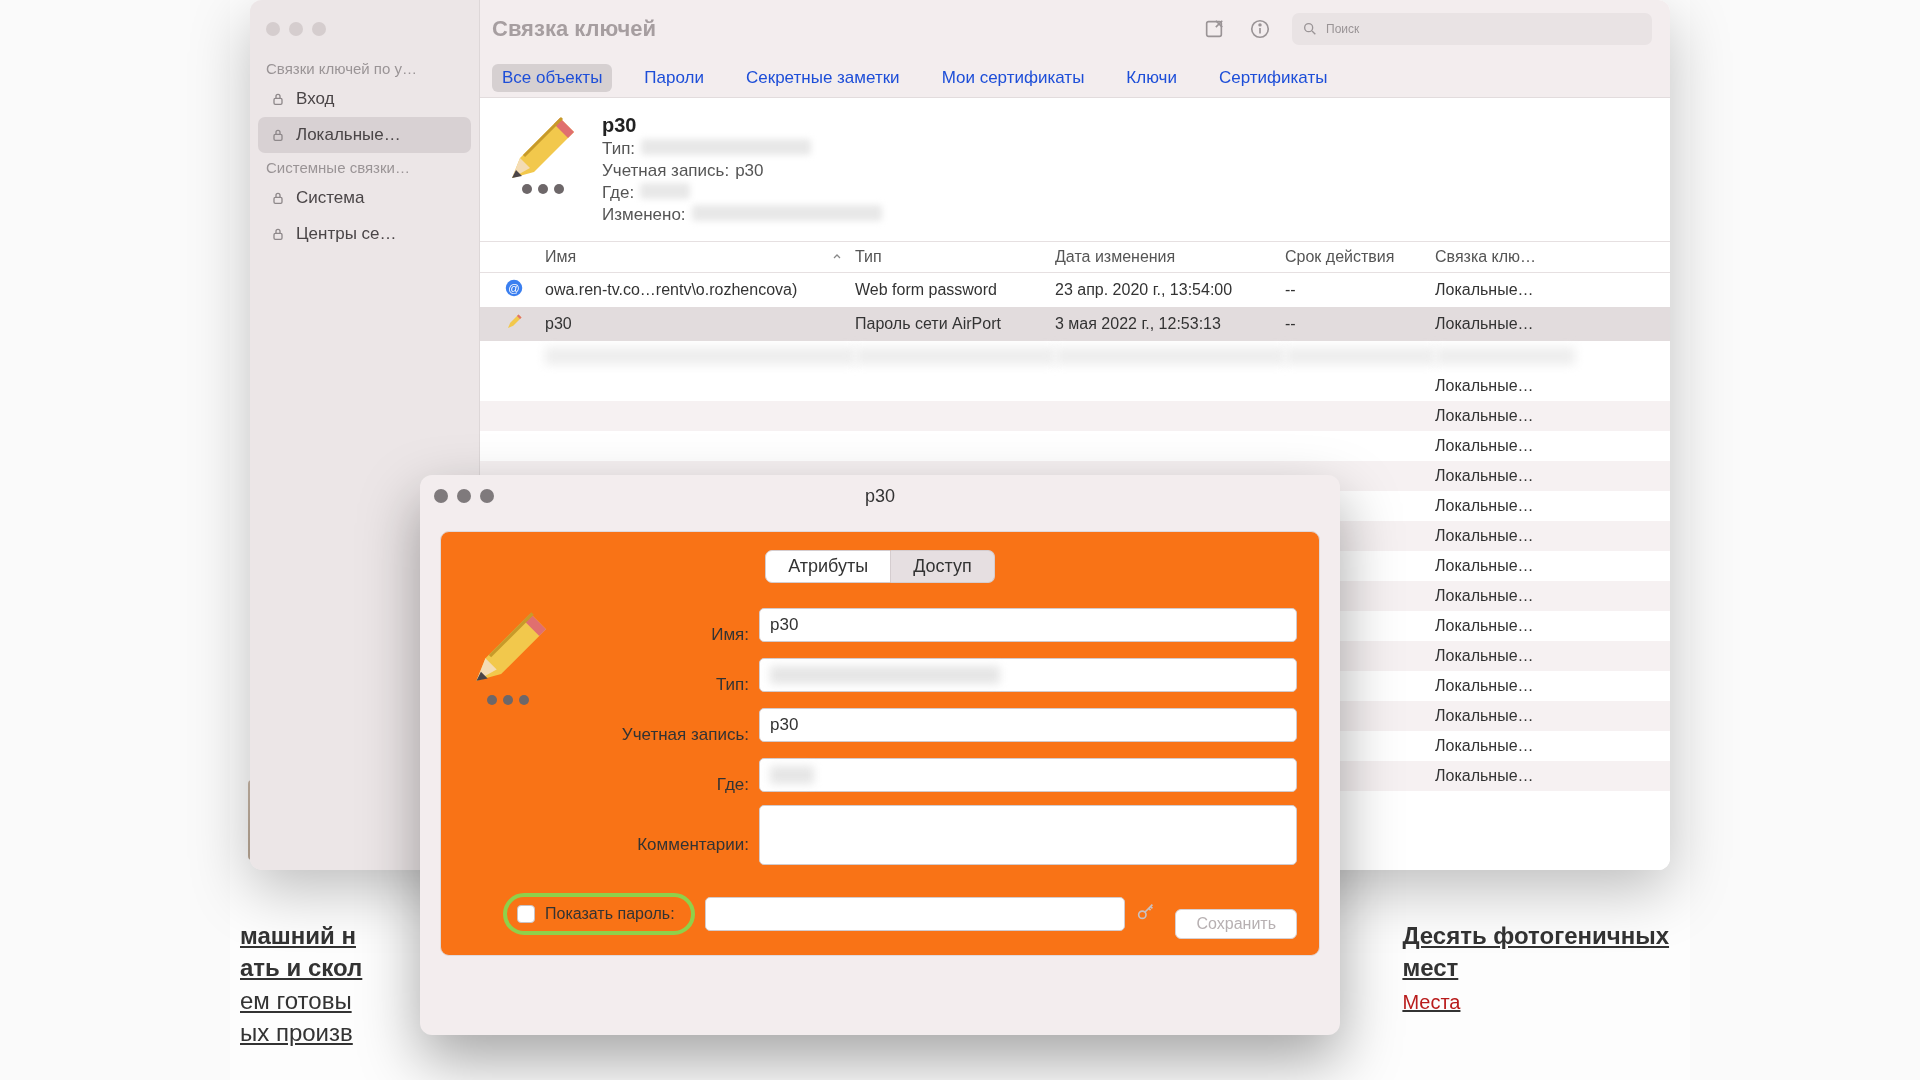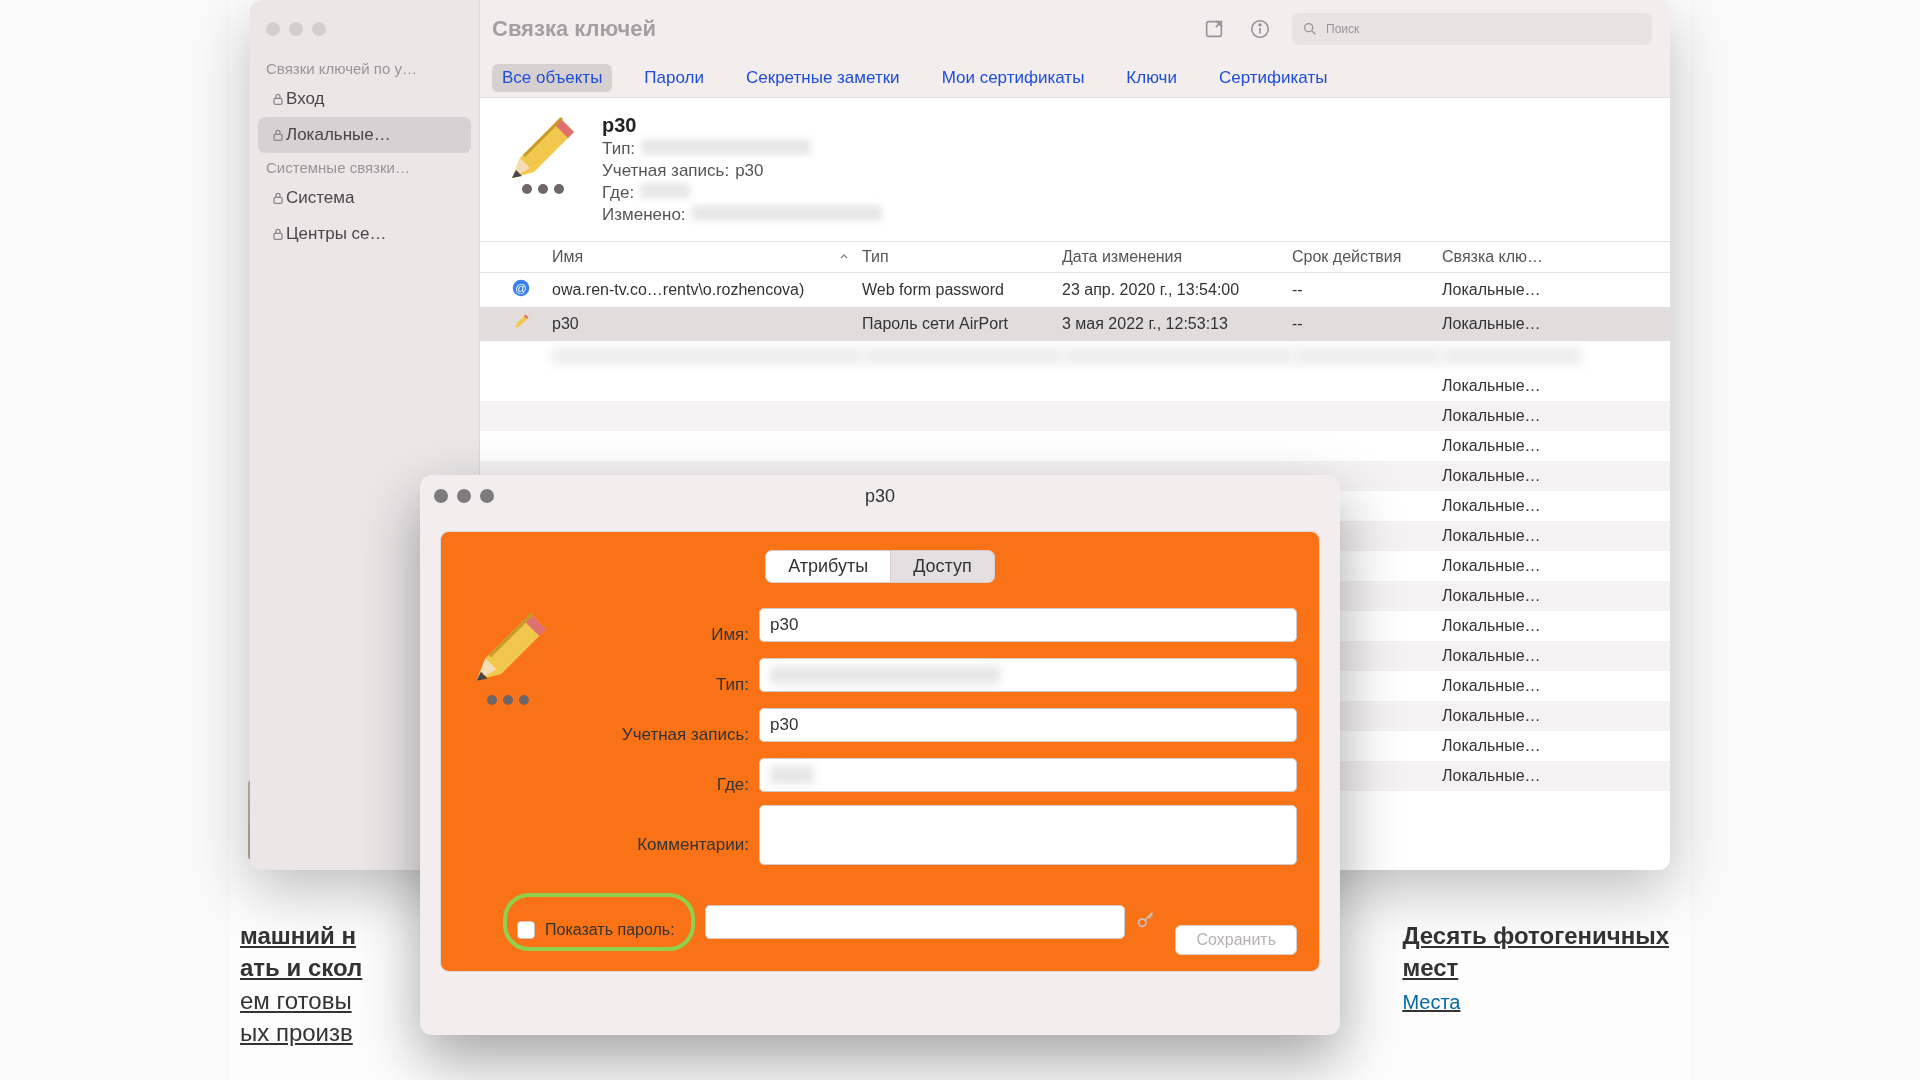--- a/index.html
+++ b/index.html
@@ -33,21 +33,21 @@
     align-items: flex-start;
   }
   .article-left, .article-right {
     flex: 1;
     padding-top: 100px;
     font-size: 24px;
     line-height: 1.35;
     text-decoration: underline;
   }
   .article-left .bold, .article-right .bold { font-weight: 700; }
-  .article-right .small { font-size: 20px; color: #0369a1; margin-top: 4px; }
+  .article-right .small { font-size: 20px; color: #b91c1c; margin-top: 4px; }
   .article-thumb {
     width: 130px; height: 80px;
     background: linear-gradient(135deg,#c9b8a8,#a08d78);
     border-radius: 4px;
     margin-top: 100px;
   }
 
   
   .window-main {
     position: absolute;
@@ -74,21 +74,21 @@
   .traffic span {
     width: 14px; height: 14px; border-radius: 50%;
     background: #d5cdce;
   }
   .side-header {
     font-size: 15px; color: #9a9496;
     padding: 6px 16px 4px;
     white-space: nowrap; overflow: hidden; text-overflow: ellipsis;
   }
   .side-item {
-    display: flex; align-items: center; 
+    display: flex; align-items: center; gap: 10px;
     padding: 8px 20px;
     font-size: 17px; color: #4a4547;
     cursor: default;
     white-space: nowrap; overflow: hidden; text-overflow: ellipsis;
   }
   .side-item.selected {
     background: #d8d1d3;
     border-radius: 7px;
     margin: 0 8px;
     padding: 8px 12px;
@@ -168,21 +168,21 @@
   .info-lines .label { color: #555; }
   .info-lines .blur {
     display: inline-block; background: #e8e8e8;
     filter: blur(3px); border-radius: 3px;
     height: 16px;
   }
   .table-head, .table-row {
     display: grid;
     grid-template-columns: 40px 310px 200px 230px 150px 140px;
     align-items: center;
-    padding: 6px 32px;
+    padding: 6px 25px;
     font-size: 16px;
   }
   .table-head {
     background: #fff;
     border-bottom: 1px solid #e6e0e1;
     color: #555; font-weight: 400;
   }
   .table-head .hcell { display:flex; align-items:center; gap:4px; }
   .table-body { background: #fff; flex:1; overflow:hidden; }
   .table-row { color: #333; }
@@ -264,21 +264,21 @@
   .form-row .field.tall { height: 60px; align-items:flex-start; padding-top:6px; }
   .form-row .field.dim { color:#999; }
   .field .blur2 { display:inline-block; height:18px; background:#e6e6e6; filter:blur(4px); border-radius:3px; }
   .show-pw-row {
     display:flex; align-items:center; gap:10px;
     margin-top: 18px; margin-left: 40px;
   }
   .highlight-oval {
     border: 4px solid #8fd14a;
     border-radius: 26px;
-    padding: 24px 16px 8px 10px;
+    padding: 8px 16px 8px 10px;
     display:flex; align-items:flex-end; gap:10px;
   }
   .checkbox {
     width: 18px; height: 18px;
     background: #fff; border:1px solid #c9c2c4; border-radius:4px;
   }
   .pw-field {
     flex: 0 0 420px; height:34px;
     background:#fff; border:1px solid #d2cbcd; border-radius:5px;
   }

